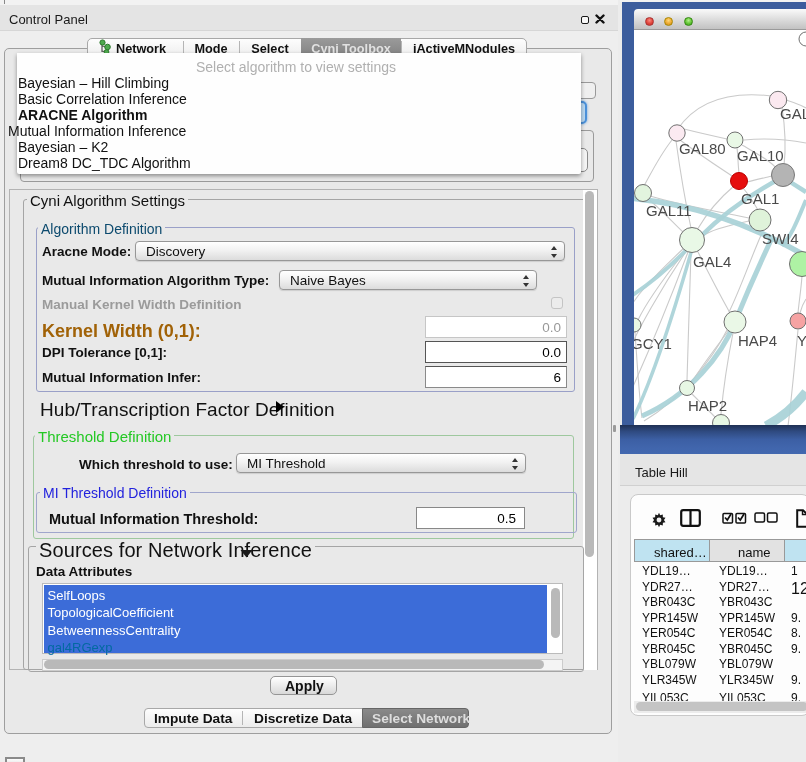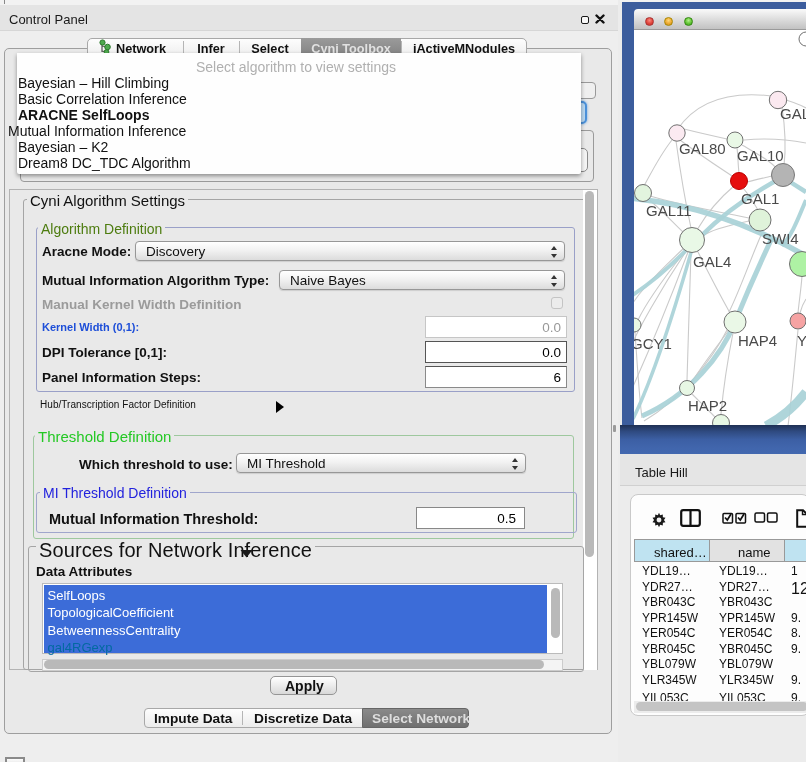--- a/index.html
+++ b/index.html
@@ -23,21 +23,21 @@
 <svg class="abs" style="left:595px;top:14px" width="10" height="10" viewBox="0 0 10 10">
     <path d="M1.5 1.5 L8.5 8.5 M8.5 1.5 L1.5 8.5" stroke="#111" stroke-width="2.4" stroke-linecap="round"></path>
   </svg>
 <div class="abs" style="left:0;top:32px;width:618px;height:703px;background:#eeeeee"></div>
 
 <div class="abs" style="left:4px;top:48px;width:608px;height:686px;background:#e9e9e9;border:1px solid #9e9e9e;border-radius:5px"></div>
 
 <div class="abs" style="left:87px;top:37.5px;width:440px;height:21px;border:1px solid #a8a8a8;border-radius:5px 5px 0 0;background:linear-gradient(#fdfdfd,#ececec);"></div>
 <div class="lbl" style="left:116px;top:41.5px;font-size:12.7px;font-weight:bold;color:#111;">Network</div>
 <div class="abs" style="left:183px;top:40.5px;width:1px;height:14px;background:#b5b5b5"></div>
-<div class="lbl" style="left:0px;top:41.5px;font-size:12.7px;font-weight:bold;color:#111;left:211px;transform:translateX(-50%);">Infer</div>
+<div class="lbl" style="left:0px;top:41.5px;font-size:12.7px;font-weight:bold;color:#111;left:211px;transform:translateX(-50%);">Mode</div>
 <div class="abs" style="left:239px;top:40.5px;width:1px;height:14px;background:#b5b5b5"></div>
 <div class="lbl" style="left:0px;top:41.5px;font-size:12.7px;font-weight:bold;color:#111;left:270px;transform:translateX(-50%);">Select</div>
 <div class="abs" style="left:301px;top:37.5px;width:100px;height:21px;background:linear-gradient(#9b9b9b,#7e7e7e);"></div>
 <div class="lbl" style="left:0px;top:41.5px;font-size:12.7px;font-weight:bold;color:#e2e2e2;left:351px;transform:translateX(-50%);">Cyni Toolbox</div>
 <div class="abs" style="left:401px;top:40.5px;width:1px;height:14px;background:#b5b5b5"></div>
 <div class="lbl" style="left:0px;top:41.5px;font-size:12.7px;font-weight:bold;color:#111;left:464px;transform:translateX(-50%);">jActiveMNodules</div>
 <svg class="abs" style="left:98px;top:39px" width="15" height="16" viewBox="0 0 15 16">
     <path d="M4 3 L4 13 M4 7 L9 8 M4 12 L8 13" stroke="#555" stroke-width="1.2" fill="none"></path>
     <circle cx="4.5" cy="3.5" r="2.6" fill="#4faa4f" stroke="#2c7a2c"></circle>
     <circle cx="9.5" cy="8" r="2.8" fill="#4faa4f" stroke="#2c7a2c"></circle>
@@ -47,65 +47,65 @@
 <div class="abs" style="left:560px;top:82px;width:36px;height:17px;border:1px solid #999;border-radius:4px;background:#efefef"></div>
 <div class="abs" style="left:20px;top:130px;width:574px;height:52px;border:1px solid #9a9a9a;border-radius:4px"></div>
 <div class="abs" style="left:31px;top:148px;width:557px;height:24px;border:1px solid #8a8a8a;border-radius:5px;background:#f4f4f4"></div>
 <div class="abs" style="left:568px;top:101px;width:19px;height:23px;background:#b8d8f2;border:2px solid #4a90d9;border-radius:5px;box-shadow:0 0 3px #6aa4e0"></div>
 
 <div class="abs" style="left:17px;top:53px;width:564px;height:121px;background:#fefefe;border-radius:0 0 2px 2px;box-shadow:0 2px 4px rgba(0,0,0,.4)"></div>
 
 <div class="lbl" style="left:196px;top:59px;font-size:14px;color:#b0b0b0">Select algorithm to view settings</div>
 <div class="lbl" style="left:18px;top:75px;font-size:14px">Bayesian – Hill Climbing</div>
 <div class="lbl" style="left:18px;top:91px;font-size:14px">Basic Correlation Inference</div>
-<div class="lbl b" style="left:18px;top:107px;font-size:14px">ARACNE SelfLoops</div>
+<div class="lbl b" style="left:18px;top:107px;font-size:14px">ARACNE Algorithm</div>
 <div class="lbl" style="left:8px;top:123px;font-size:14px">Mutual Information Inference</div>
 <div class="lbl" style="left:18px;top:139px;font-size:14px">Bayesian – K2</div>
 <div class="lbl" style="left:18px;top:155px;font-size:14px">Dream8 DC_TDC Algorithm</div>
 
 <div class="abs" style="left:9px;top:189px;width:589px;height:481px;border:1px solid #b3b3b3"></div>
 
 <div class="gbox" style="left:23px;top:199px;width:574px;height:471px;border-color:#a5a5a5"></div>
 <div class="gtitle lbl" style="left:27px;top:192px;font-size:15px">Cyni Algorithm Settings</div>
 
 <div class="abs" style="left:583px;top:190px;width:14px;height:480px;background:#fff"></div>
 <div class="abs" style="left:585px;top:191px;width:9px;height:366px;background:#b9b9b9;border-radius:5px"></div>
 
 <div class="gbox" style="left:36px;top:227px;width:539px;height:165px;border-color:#9aa0c8"></div>
-<div class="gtitle lbl" style="left:38px;top:221px;font-size:14px;color:#4d7c0f">Algorithm Definition</div>
+<div class="gtitle lbl" style="left:38px;top:221px;font-size:14px;color:#0c4a6e">Algorithm Definition</div>
 
 <div class="lbl b" style="left:42px;top:244px;font-size:13.5px">Aracne Mode:</div>
 <div class="combo" style="left:135px;top:241px;width:430px;height:20px">
     <span class="ct">Discovery</span>
     <svg class="car" width="10" height="20" viewBox="0 0 10 20">
       <path d="M5 4 L8 8 L2 8 Z M5 16 L8 12 L2 12 Z" fill="#333"></path>
     </svg>
   </div>
 
 <div class="lbl b" style="left:42px;top:273px;font-size:13.5px">Mutual Information Algorithm Type:</div>
-<div class="combo" style="left:279px;top:270px;width:286px;height:20px">
+<div class="combo" style="left:279px;top:270px;width:258px;height:20px">
     <span class="ct">Naive Bayes</span>
     <svg class="car" width="10" height="20" viewBox="0 0 10 20">
       <path d="M5 4 L8 8 L2 8 Z M5 16 L8 12 L2 12 Z" fill="#333"></path>
     </svg>
   </div>
 
 <div class="lbl b" style="left:42px;top:297px;font-size:13.5px;color:#9b9b9b">Manual Kernel Width Definition</div>
 <div class="abs" style="left:551px;top:297px;width:12px;height:12px;border:1px solid #c4c4c4;border-radius:3px;background:#ececec"></div>
 
-<div class="lbl b" style="left:42px;top:321px;font-size:11px;color:#1d4ed8">Kernel Width (0,1):</div>
+<div class="lbl b" style="left:42px;top:321px;font-size:18px;color:#a16207">Kernel Width (0,1):</div>
 <div class="field" style="left:425px;top:316px;width:142px;height:22px;border:1px solid #c6c6c6;color:#999;line-height:21px;padding-right:5px">0.0</div>
 
 <div class="lbl b" style="left:42px;top:345px;font-size:13.5px">DPI Tolerance [0,1]:</div>
 <div class="field" style="left:425px;top:341px;width:142px;height:22px;border:1px solid #555;color:#000;line-height:21px;padding-right:5px">0.0</div>
 
-<div class="lbl b" style="left:42px;top:370px;font-size:13.5px">Panel Information Steps:</div>
+<div class="lbl b" style="left:42px;top:370px;font-size:13.5px">Mutual Information Infer:</div>
 <div class="field" style="left:425px;top:366px;width:142px;height:22px;border:1px solid #8a8a8a;border-top-color:#555;color:#000;line-height:21px;padding-right:5px">6</div>
 
-<div class="lbl" style="left:40px;top:399px;font-size:10px;letter-spacing:.05px">Hub/Transcription Factor Definition</div>
+<div class="lbl" style="left:40px;top:399px;font-size:19px;letter-spacing:.05px">Hub/Transcription Factor Definition</div>
 <svg class="abs" style="left:273px;top:400px" width="14" height="14" viewBox="0 0 14 14">
     <path d="M3 1 L11 7 L3 13 Z" fill="#000"></path>
   </svg>
 
 <div class="gbox" style="left:33px;top:435px;width:541px;height:104px;border-color:#9ec89e"></div>
 <div class="gtitle lbl" style="left:35px;top:428px;font-size:15px;color:#24c824">Threshold Definition</div>
 
 <div class="lbl b" style="left:79px;top:457px;font-size:13.5px">Which threshold to use:</div>
 <div class="combo" style="left:236px;top:453px;width:290px;height:20px">
     <span class="ct">MI Threshold</span>

